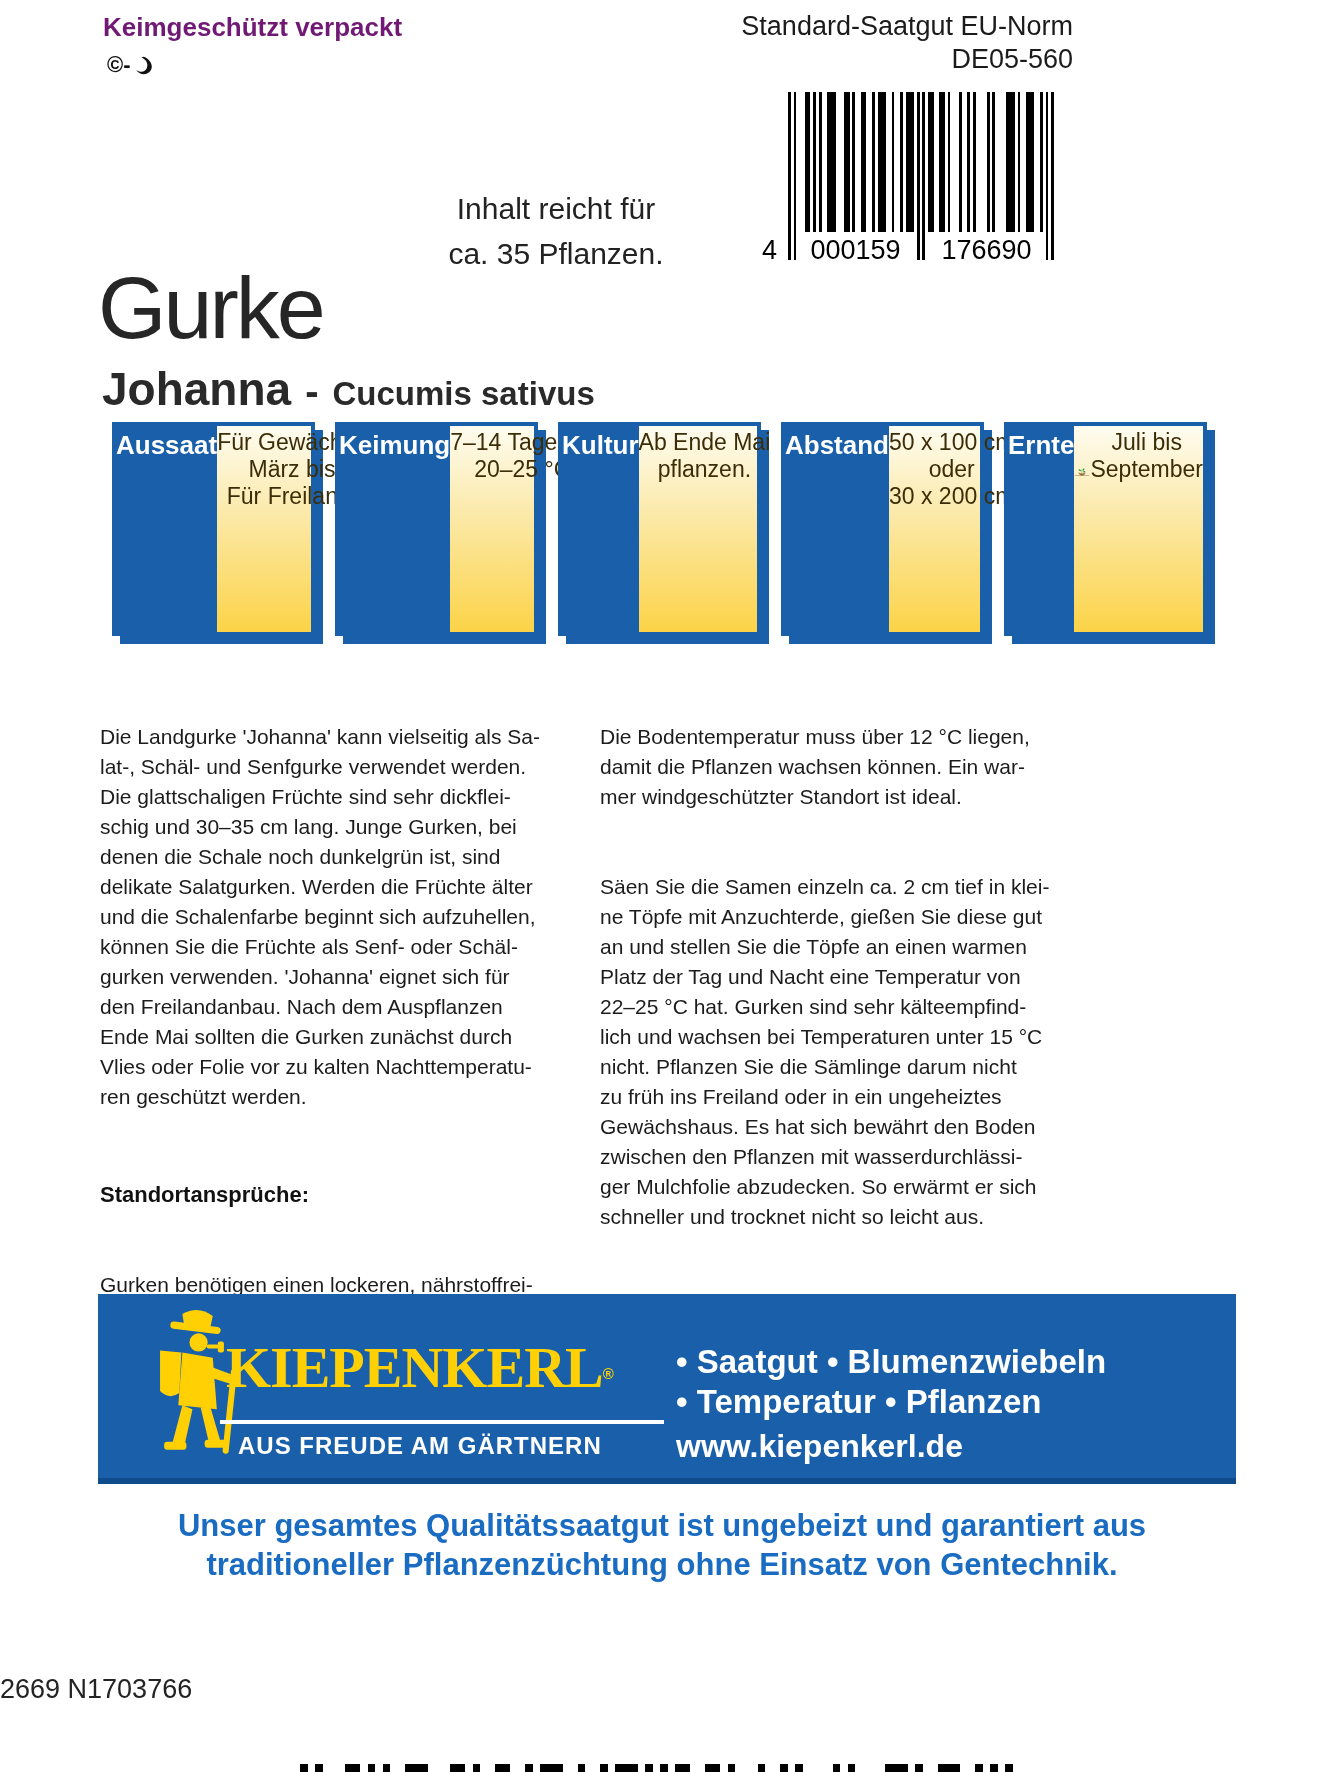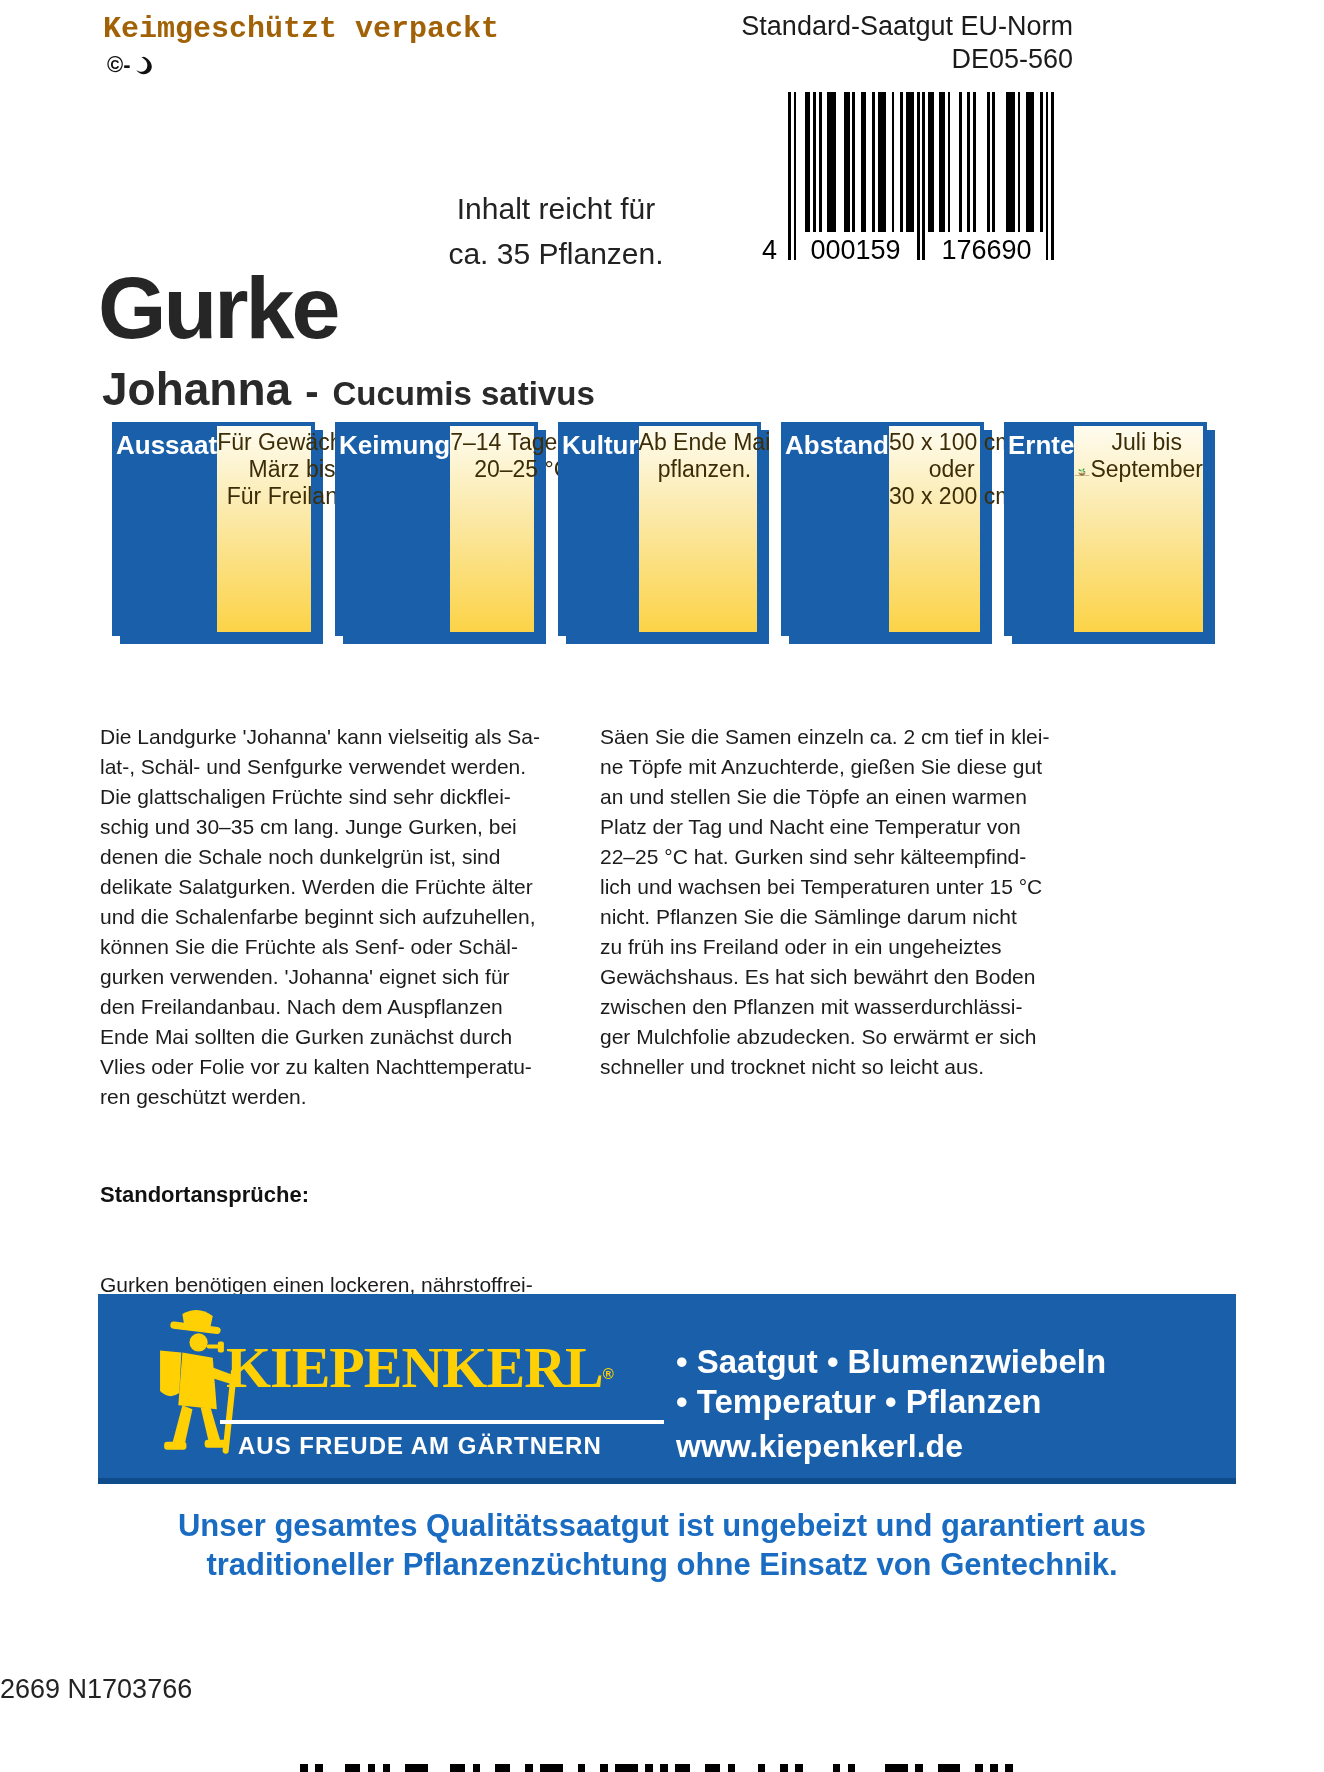--- a/index.html
+++ b/index.html
@@ -3,36 +3,36 @@
 <meta charset="utf-8">
 <style>
   html,body{margin:0;padding:0;}
   body{
     width:1324px;height:1772px;position:relative;background:#ffffff;
     font-family:"Liberation Sans", sans-serif;color:#1e1e1e;overflow:hidden;
   }
   .abs{position:absolute;}
 
   
-  .kg-title{left:103px;top:12px;font-size:30px;font-weight:bold;color:#a16207;font-family:Liberation Mono, monospace;}
+  .kg-title{left:103px;top:12px;font-size:26px;font-weight:bold;color:#701a75;}
   .kg-mark{left:107px;top:52px;font-size:22px;font-weight:bold;color:#111;display:flex;align-items:center;gap:2px;}
   .std-block{right:251px;top:10px;text-align:right;font-size:27px;color:#1b1b1b;line-height:33px;}
   .inhalt{left:416px;top:186px;width:280px;text-align:center;font-size:30px;line-height:45px;color:#222;white-space:pre;}
 
   
   .barcode{left:788px;top:92px;width:266px;height:168px;}
   .bars{position:absolute;left:0;top:0;height:168px;}
   .bars span{position:absolute;top:0;background:#000;}
   .bc-num{position:absolute;font-size:27px;color:#000;bottom:-6px;}
   .bc-lead{left:-26px;}
   .bc-g1{left:9px;width:117px;text-align:center;background:#fff;}
   .bc-g2{left:140px;width:117px;text-align:center;background:#fff;}
 
   
-  .main-title{left:98px;top:262px;font-size:88px;line-height:92px;font-weight:bold;color:#262626;letter-spacing:-3px;}
+  .main-title{left:98px;top:262px;font-size:88px;line-height:92px;font-weight:normal;color:#262626;letter-spacing:-3px;}
   .sub-title{left:102px;top:362px;display:flex;align-items:baseline;gap:14px;color:#2a2a2a;}
   .variety{font-size:46px;font-weight:bold;}
   .dash{font-size:40px;font-weight:bold;}
   .species{font-size:33px;font-weight:bold;}
 
   
   .boxes{left:112px;top:422px;display:flex;gap:20px;}
   .ibox{
     width:203px;height:214px;box-sizing:border-box;border:4px solid #1a5fa9;
     background:linear-gradient(180deg,#fefcf0 0%,#fbe7a0 48%,#fcd347 100%);
@@ -278,20 +278,23 @@
 gurken verwenden. 'Johanna' eignet sich für
 den Freilandanbau. Nach dem Auspflanzen
 Ende Mai sollten die Gurken zunächst durch
 Vlies oder Folie vor zu kalten Nachttemperatu-
 ren geschützt werden.</p>
   <h3>Standortansprüche:</h3>
   <p>Gurken benötigen einen lockeren, nährstoffrei-
 chen, humosen und immer feuchten Boden.</p>
 </div>
 <div class="abs col col-right">
+  <p>Die Bodentemperatur muss über 12 °C liegen,
+damit die Pflanzen wachsen können. Ein war-
+mer windgeschützter Standort ist ideal.</p>
   <p>Säen Sie die Samen einzeln ca. 2 cm tief in klei-
 ne Töpfe mit Anzuchterde, gießen Sie diese gut
 an und stellen Sie die Töpfe an einen warmen
 Platz der Tag und Nacht eine Temperatur von
 22–25 °C hat. Gurken sind sehr kälteempfind-
 lich und wachsen bei Temperaturen unter 15 °C
 nicht. Pflanzen Sie die Sämlinge darum nicht
 zu früh ins Freiland oder in ein ungeheiztes
 Gewächshaus. Es hat sich bewährt den Boden
 zwischen den Pflanzen mit wasserdurchlässi-

